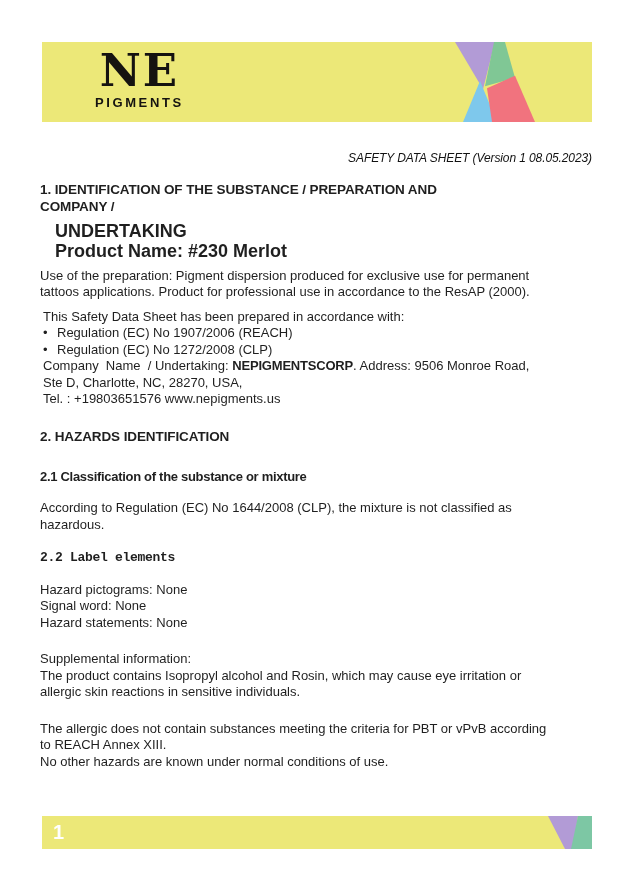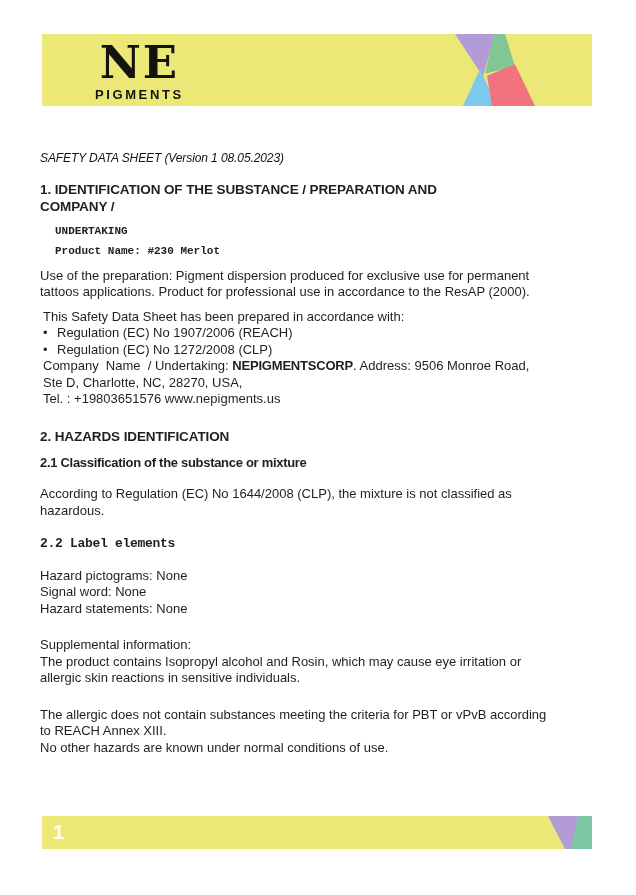--- a/index.html
+++ b/index.html
@@ -7,22 +7,22 @@
   .page {
     position:relative;
     width:636px; height:895px;
     background:#ffffff;
     font-family:"Liberation Sans", sans-serif;
     color:#1f1f1f;
     overflow:hidden;
   }
   
   .banner {
-    position:absolute; left:42px; top:34px;
-    width:550px; height:72px;
+    position:absolute; left:42px; top:42px;
+    width:550px; height:80px;
     background:#ece878;
   }
   .banner svg { position:absolute; inset:0; width:100%; height:100%; }
   .logo {
     position:absolute; left:53px; top:4px;
     text-align:center; color:#151310; z-index:2;
   }
   .logo-primary {
     font-family:"DejaVu Serif", serif;
     font-weight:bold; font-size:45px; line-height:50px; letter-spacing:2px;
@@ -31,41 +31,41 @@
     font-family:"Liberation Sans", sans-serif;
     font-weight:bold; font-size:13px; letter-spacing:2.6px; line-height:14px;
     margin-top:0px;
   }
   
   .content {
     position:absolute; left:40px; top:150px; width:552px;
     font-size:13px; line-height:16.5px;
   }
   .doc-meta {
-    text-align:left; font-style:italic; font-size:12px;
+    text-align:right; font-style:italic; font-size:12px;
     color:#121212; letter-spacing:-0.1px;
   }
   .h1 {
     margin-top:14px; font-weight:bold; font-size:13.5px; line-height:17px;
     letter-spacing:-0.1px; white-space:pre-line;
   }
   .indent { padding-left:15px; }
-  .sub-bold { font-weight:bold; font-size:11px; line-height:17px;font-family:Liberation Mono, monospace; }
+  .sub-bold { font-weight:bold; font-size:18px; line-height:17px; }
   .mt-undertaking { margin-top:8px; }
   .mt-product { margin-top:3px; }
   .para { white-space:pre-line; }
   .use-para { margin-top:8px; }
   .prepared-line { margin-top:8px; padding-left:3px; }
   .bullet-list { padding-left:3px; }
   .bullet-row { display:flex; }
   .bullet-glyph { width:14px; flex:0 0 14px; }
   .company-block { padding-left:3px; white-space:pre-line; }
   .h2 { margin-top:20px; font-weight:bold; font-size:13.5px; line-height:17px; letter-spacing:-0.1px; }
   .h3 { font-weight:bold; font-size:13px; line-height:16.5px; letter-spacing:-0.3px; }
-  .mt-s21 { margin-top:10px; }
+  .mt-s21 { margin-top:24px; }
   .mt-15 { margin-top:15px; }
   .mt-16 { margin-top:20px; }
   .mt-17 { margin-top:17px;font-family:Liberation Mono, monospace; }
   .bold-inline { font-weight:bold; letter-spacing:-0.2px; }
   
   .footer-bar {
     position:absolute; left:42px; top:816px;
     width:550px; height:33px;
     background:#ece878;
   }

